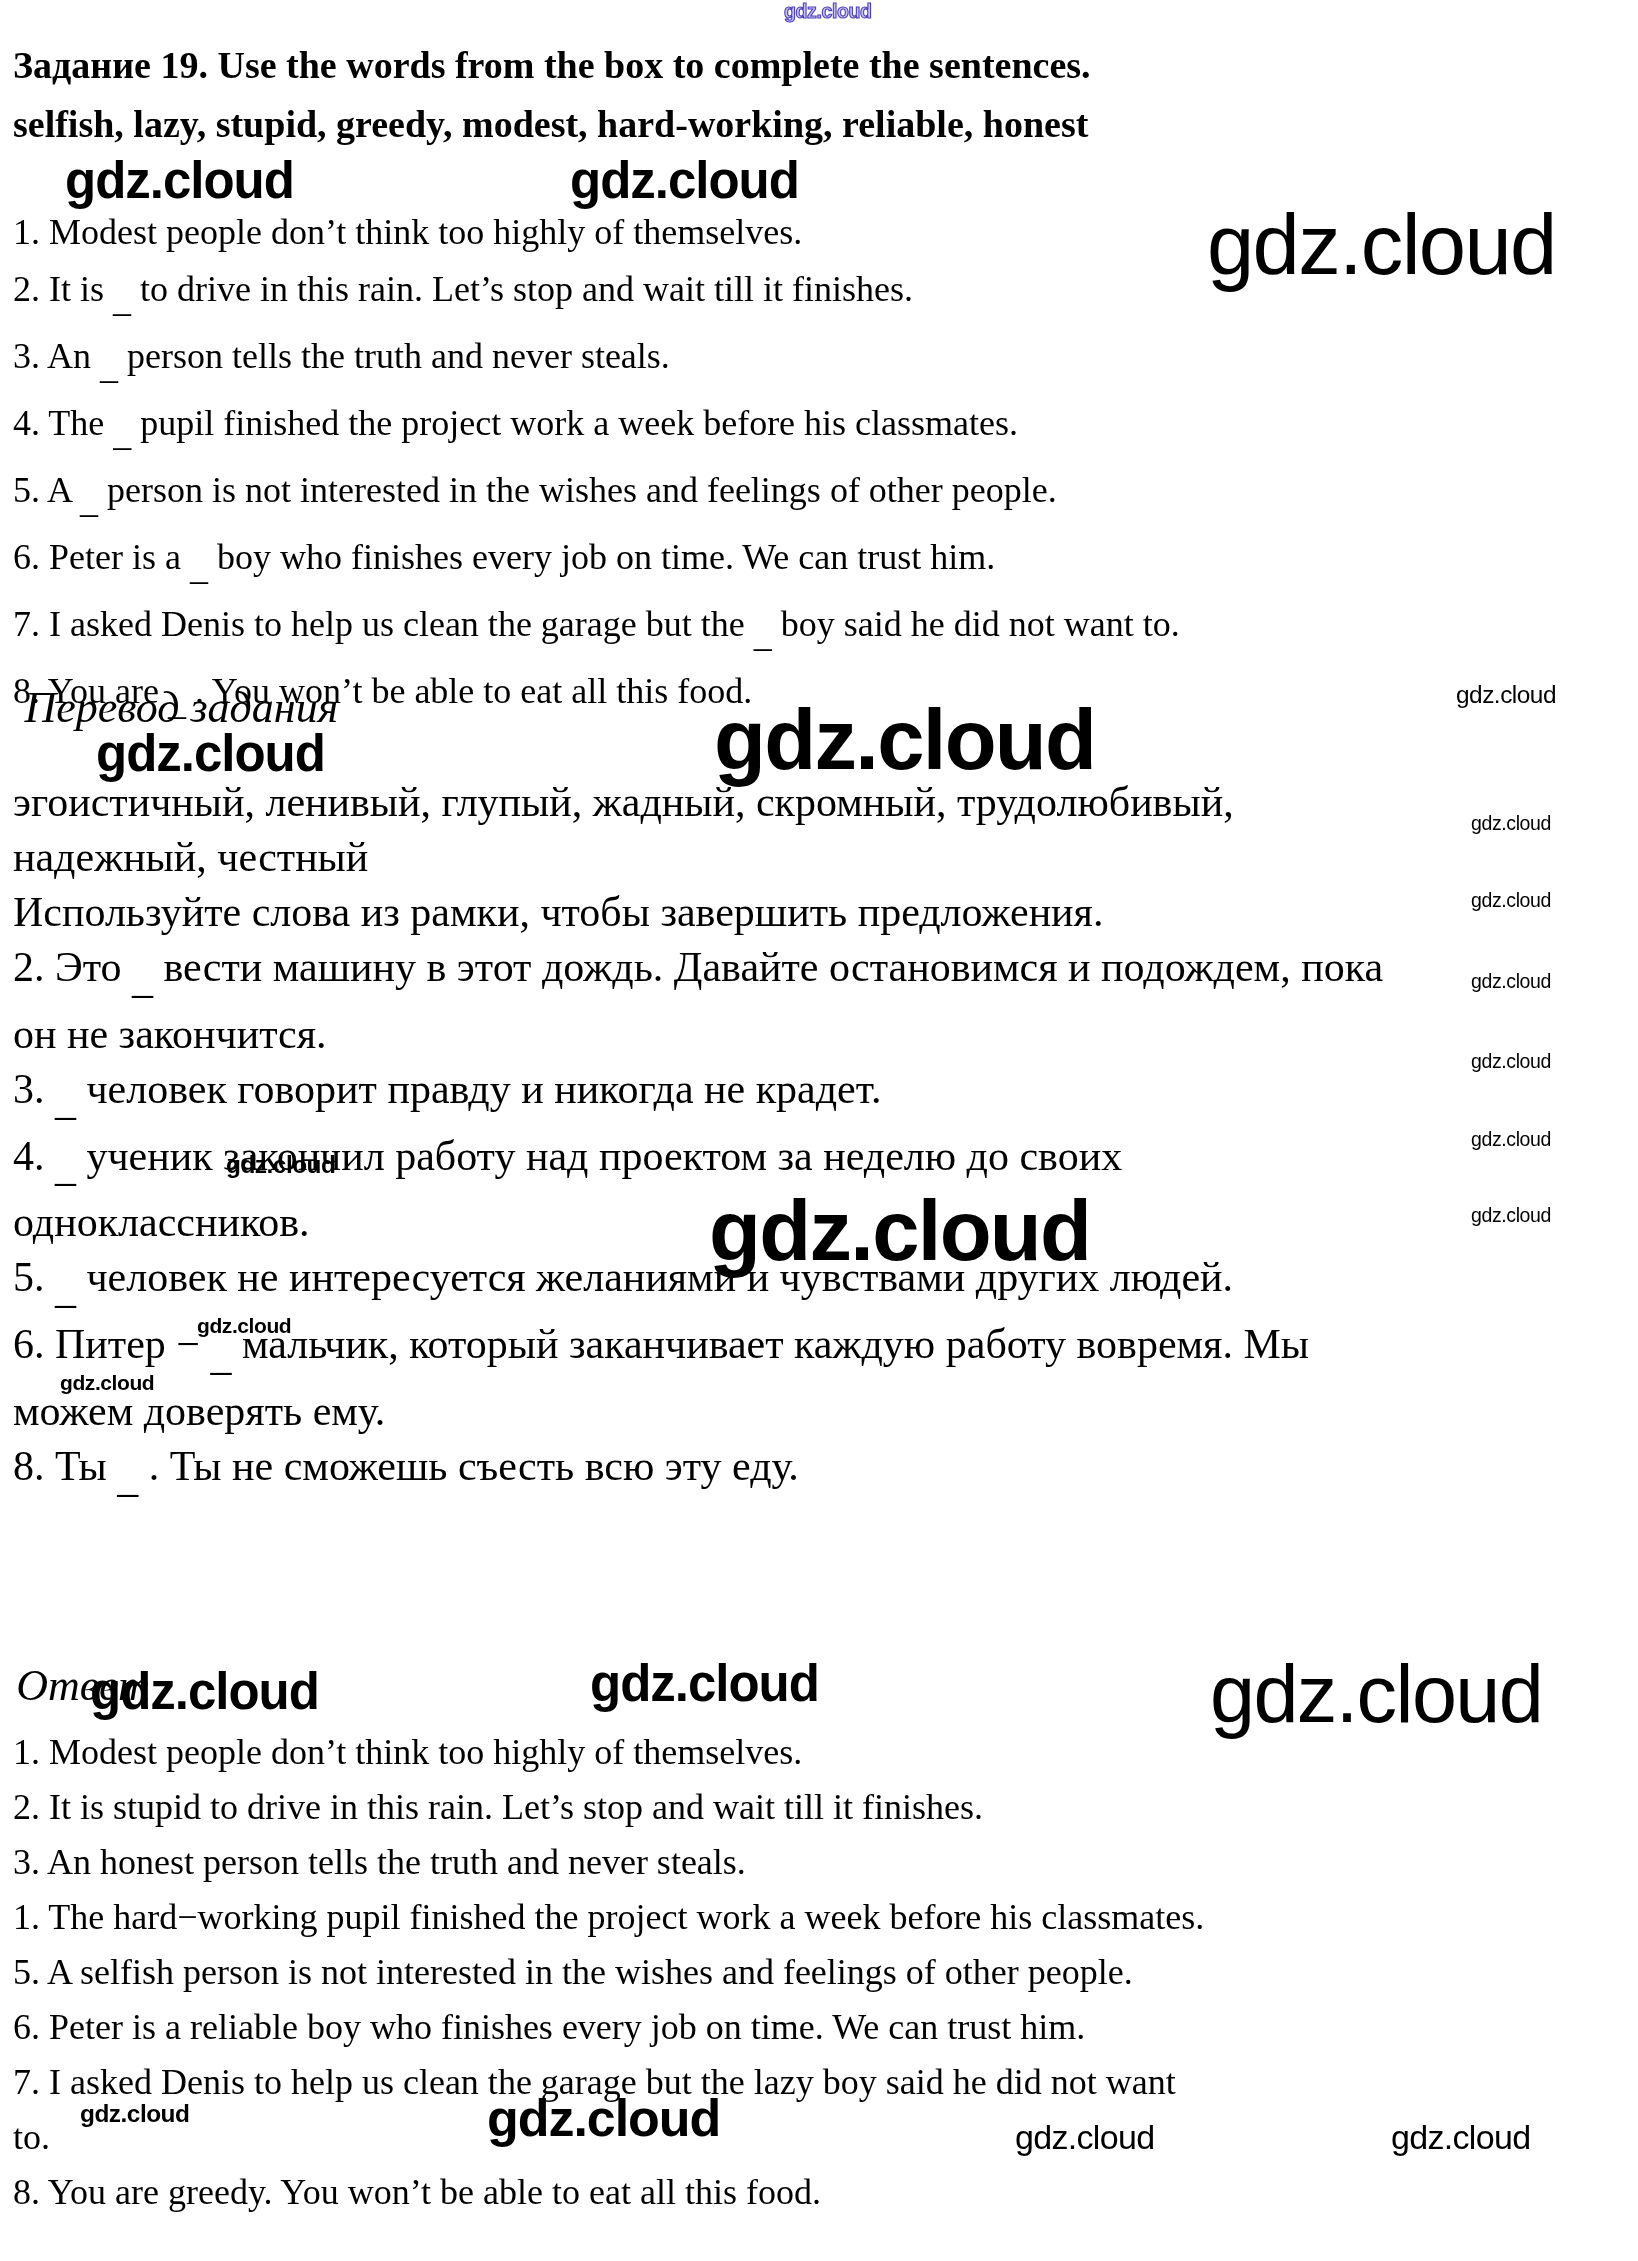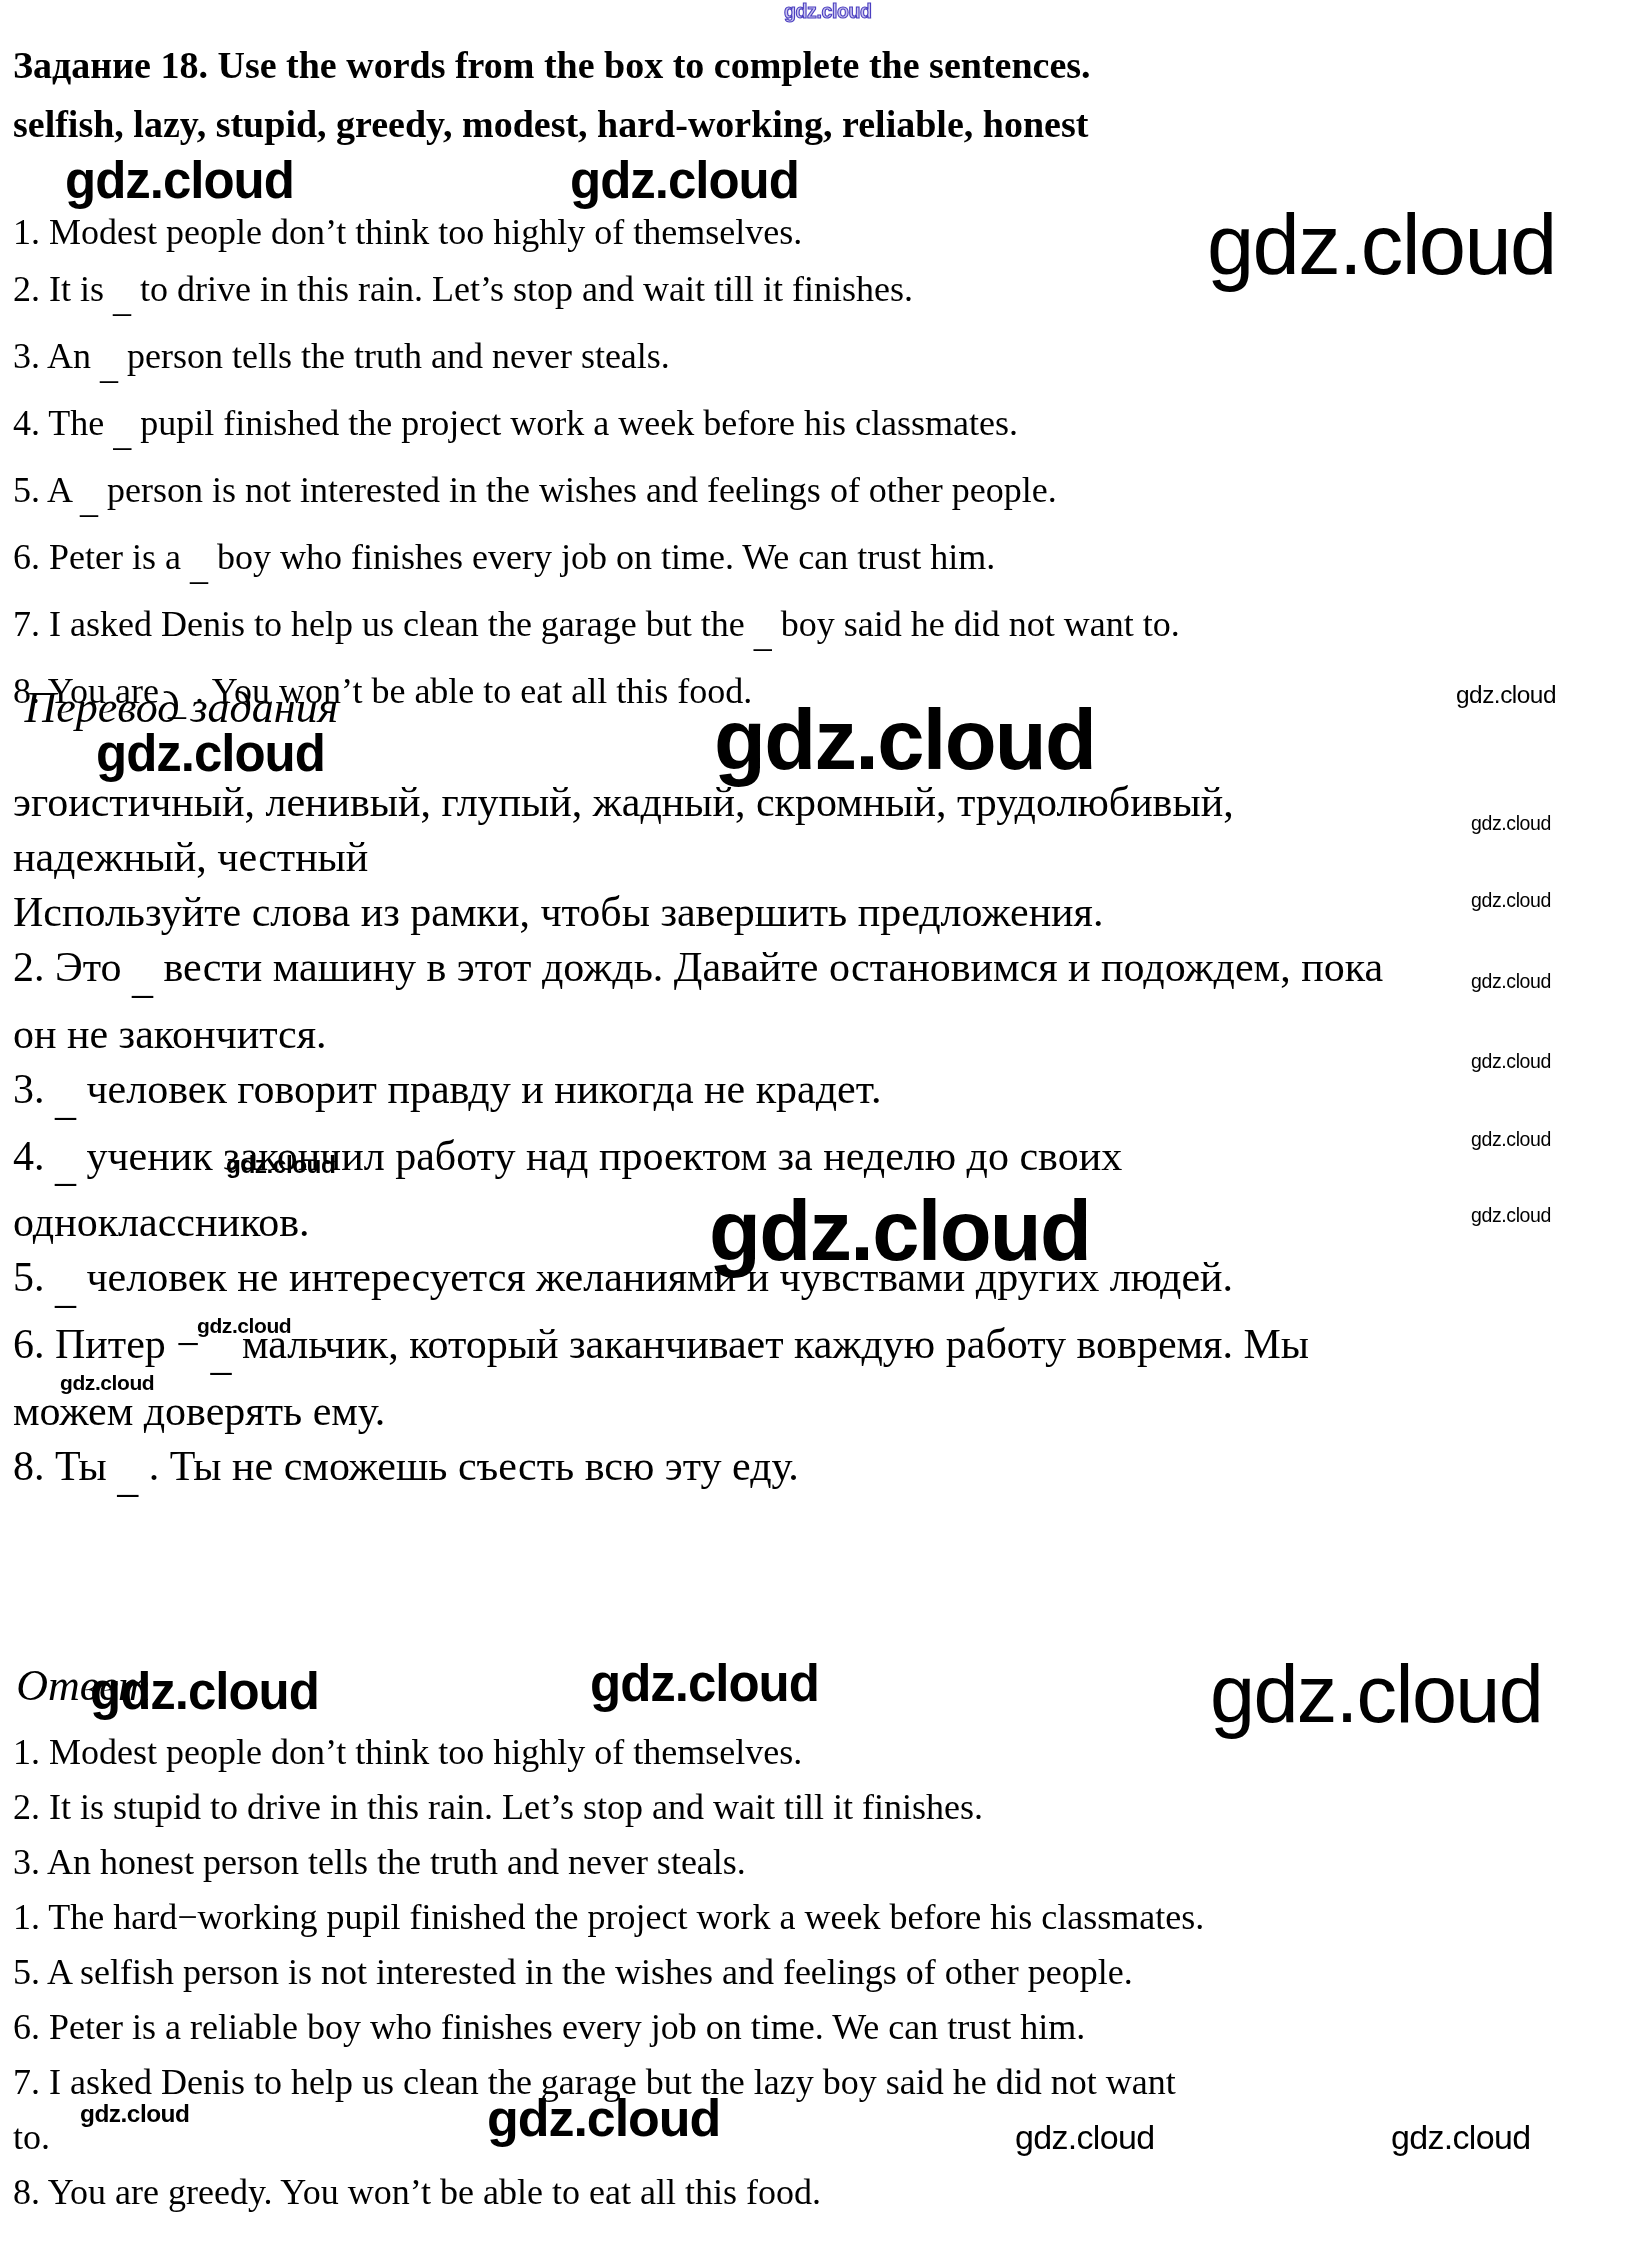--- a/index.html
+++ b/index.html
@@ -43,21 +43,21 @@
     font-weight:700; color:#c9c3ee;
     -webkit-text-stroke:1.1px #4a3ec0;
   }
 </style>
 </head>
 <body>
 
 <div class="page">
 
   <div class="task-head">
-    <div>Задание 18. Use the words from the box to complete the sentences.</div>
+    <div>Задание 19. Use the words from the box to complete the sentences.</div>
     <div>selfish, lazy, stupid, greedy, modest, hard-working, reliable, honest</div>
   </div>
 
   <div class="task-sentences">
     <div>1. Modest people don’t think too highly of themselves.</div>
     <div>2. It is <span class="blank">_</span> to drive in this rain. Let’s stop and wait till it finishes.</div>
     <div>3. An <span class="blank">_</span> person tells the truth and never steals.</div>
     <div>4. The <span class="blank">_</span> pupil finished the project work a week before his classmates.</div>
     <div>5. A <span class="blank">_</span> person is not interested in the wishes and feelings of other people.</div>
     <div>6. Peter is a <span class="blank">_</span> boy who finishes every job on time. We can trust him.</div>

